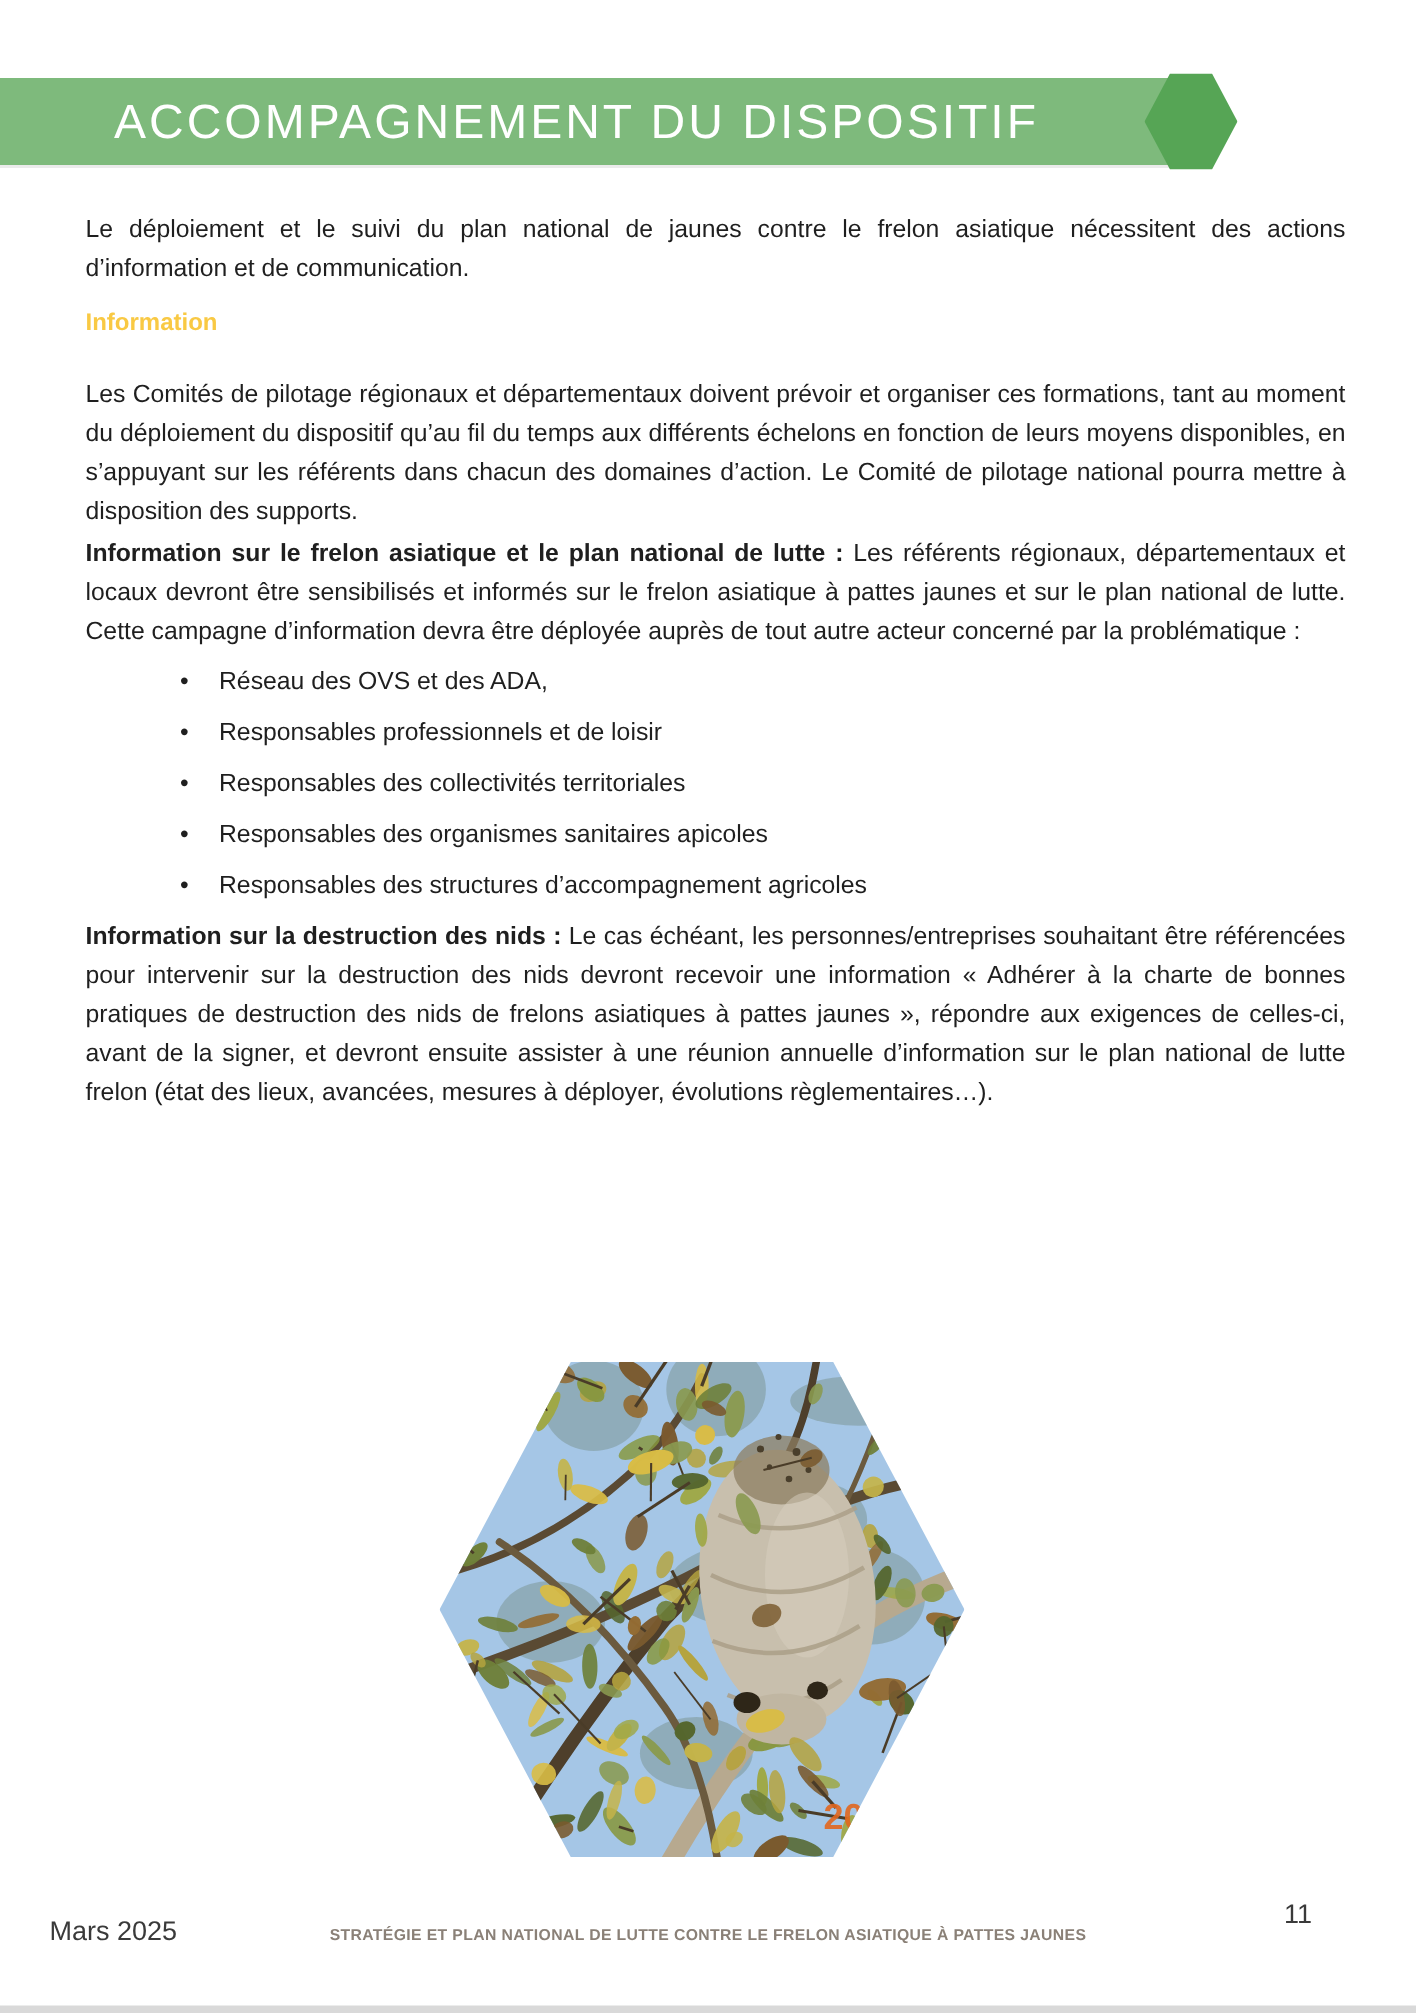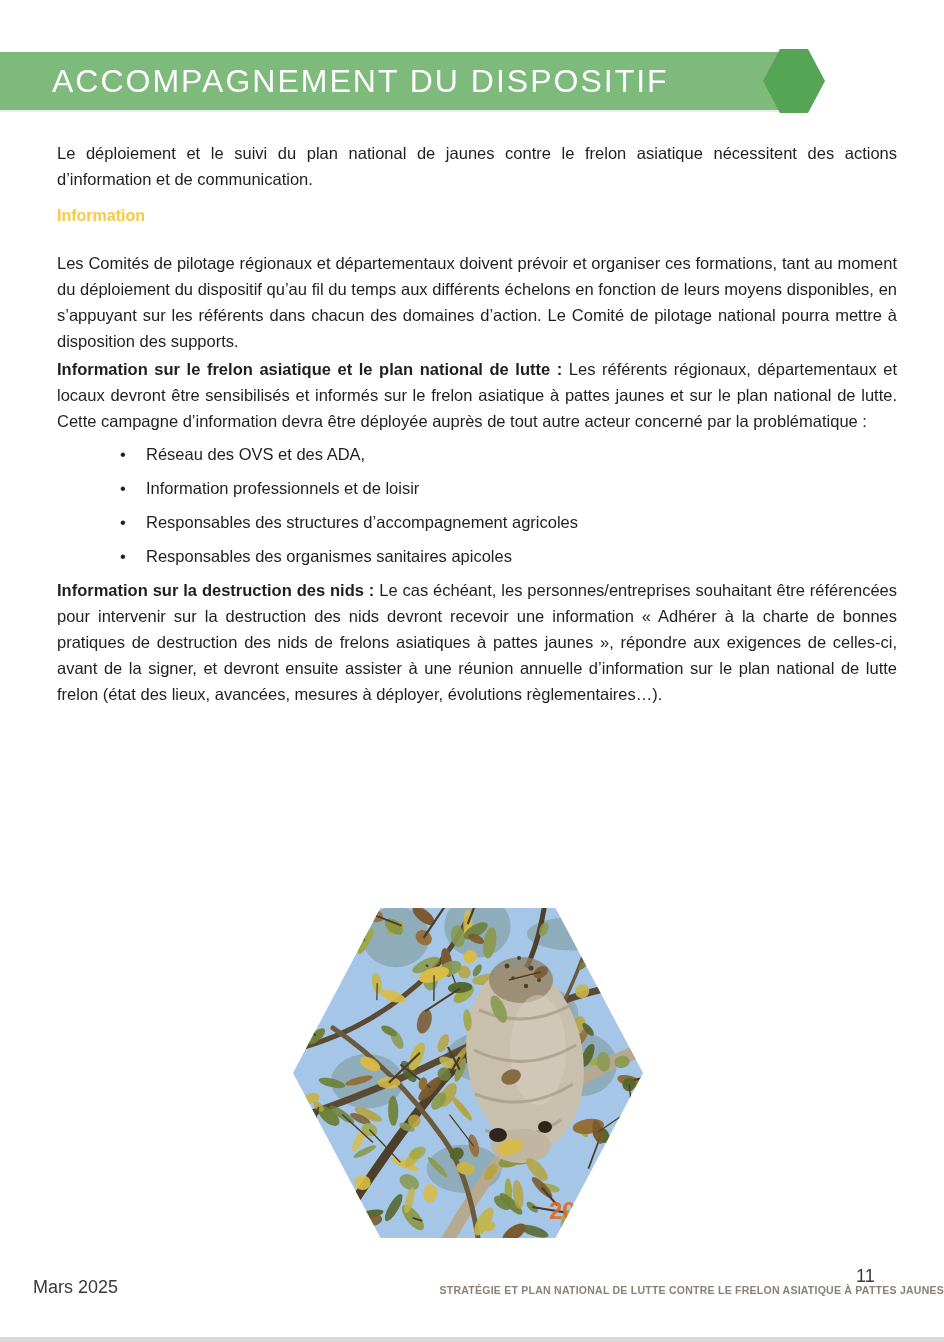--- a/index.html
+++ b/index.html
@@ -7,21 +7,21 @@
     width:944px;height:1342px;position:relative;background:#ffffff;
     font-family:"Liberation Sans",sans-serif;color:#1f1f1f;overflow:hidden;
   }
   
   .banner{
     position:absolute;left:0;top:52px;width:784px;height:58px;
     background:var(--banner-green,#7eba7c);
     box-shadow:0 2px 0 rgba(0,0,0,0.08);
   }
   .banner-title{
-    position:absolute;left:52px;top:0;height:58px;line-height:58px;
+    position:absolute;left:76px;top:0;height:58px;line-height:58px;
     font-size:32px;font-weight:300;letter-spacing:2px;color:#ffffff;white-space:nowrap;
   }
   .banner-hex{position:absolute;left:763px;top:49px;width:62px;height:64px;}
   
   .content{
     position:absolute;left:57px;top:140px;width:840px;
     font-size:16.5px;line-height:26px;text-align:justify;
   }
   .content p{margin:0;}
   .p-intro{margin-bottom:13px !important;}
@@ -39,21 +39,21 @@
   }
   ul.bullets li::before{
     content:"\2022";position:absolute;left:63px;top:0;color:#1f1f1f;
   }
   .p-nids{margin-top:9px;}
   
   .photo{position:absolute;left:293px;top:908px;width:350px;height:330px;}
   
   .footer-date{position:absolute;left:33px;top:1277px;font-size:18px;color:#3a3a3a;}
   .footer-doctitle{
-    position:absolute;left:0;right:0;top:1284px;text-align:right;
+    position:absolute;left:0;right:0;top:1284px;text-align:center;
     font-size:10.5px;font-weight:bold;letter-spacing:0.25px;
     color:var(--footer-brown,#8a8077);
   }
   .footer-page{position:absolute;left:856px;top:1266px;font-size:18px;color:#3a3a3a;}
   .bottom-strip{position:absolute;left:0;bottom:0;width:100%;height:5px;background:#d9d9d9;}
 </style>
 </head>
 <body>
 
 <div class="banner">
@@ -67,23 +67,24 @@
   <p class="p-intro">Le déploiement et le suivi du plan national de jaunes contre le frelon asiatique nécessitent des actions d’information et de communication.</p>
 
   <h2 class="h-info">Information</h2>
 
   <p class="p-formations">Les Comités de pilotage régionaux et départementaux doivent prévoir et organiser ces formations, tant au moment du déploiement du dispositif qu’au fil du temps aux différents échelons en fonction de leurs moyens disponibles, en s’appuyant sur les référents dans chacun des domaines d’action. Le Comité de pilotage national pourra mettre à disposition des supports.</p>
 
   <p class="p-frelon"><span class="lead">Information sur le frelon asiatique et le plan national de lutte :</span><span> Les référents régionaux, départementaux et locaux devront être sensibilisés et informés sur le frelon asiatique à pattes jaunes et sur le plan national de lutte. Cette campagne d’information devra être déployée auprès de tout autre acteur concerné par la problématique :</span></p>
 
   <ul class="bullets">
     <li>Réseau des OVS et des ADA,</li>
-    <li>Information professionnels et de loisir</li>
+    <li>Responsables professionnels et de loisir</li>
+    <li>Responsables des collectivités territoriales</li>
+    <li>Responsables des organismes sanitaires apicoles</li>
     <li>Responsables des structures d’accompagnement agricoles</li>
-    <li>Responsables des organismes sanitaires apicoles</li>
   </ul>
 
   <p class="p-nids"><span class="lead">Information sur la destruction des nids :</span><span> Le cas échéant, les personnes/entreprises souhaitant être référencées pour intervenir sur la destruction des nids devront recevoir une information « Adhérer à la charte de bonnes pratiques de destruction des nids de frelons asiatiques à pattes jaunes », répondre aux exigences de celles-ci, avant de la signer, et devront ensuite assister à une réunion annuelle d’information sur le plan national de lutte frelon (état des lieux, avancées, mesures à déployer, évolutions règlementaires…).</span></p>
 </div>
 
 <svg class="photo" viewBox="0 0 350 330" aria-hidden="true">
   <defs>
     <clipPath id="hexclip">
       <polygon points="87.5,0 262.5,0 350,165 262.5,330 87.5,330 0,165"></polygon>
     </clipPath>

